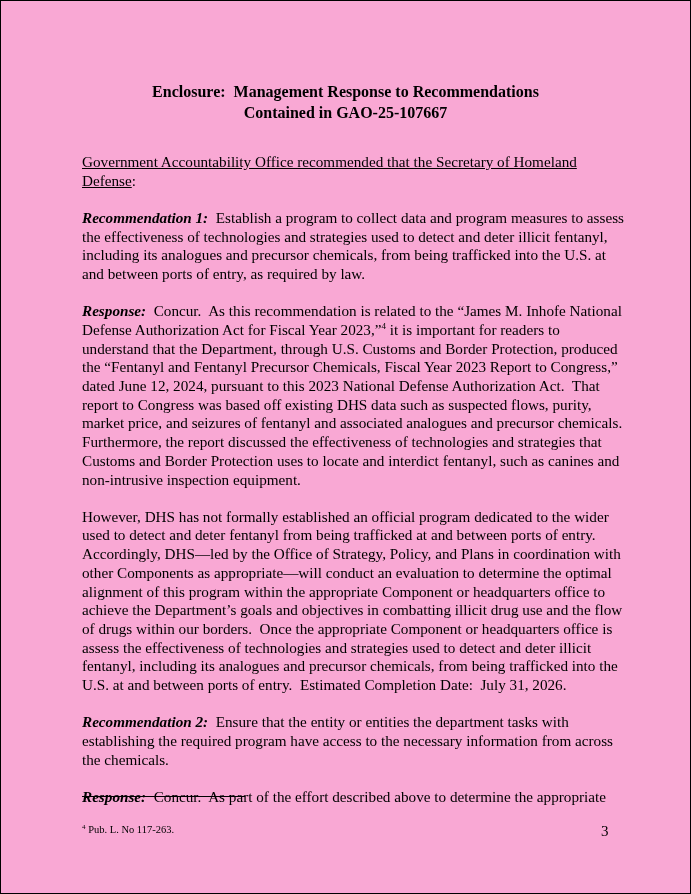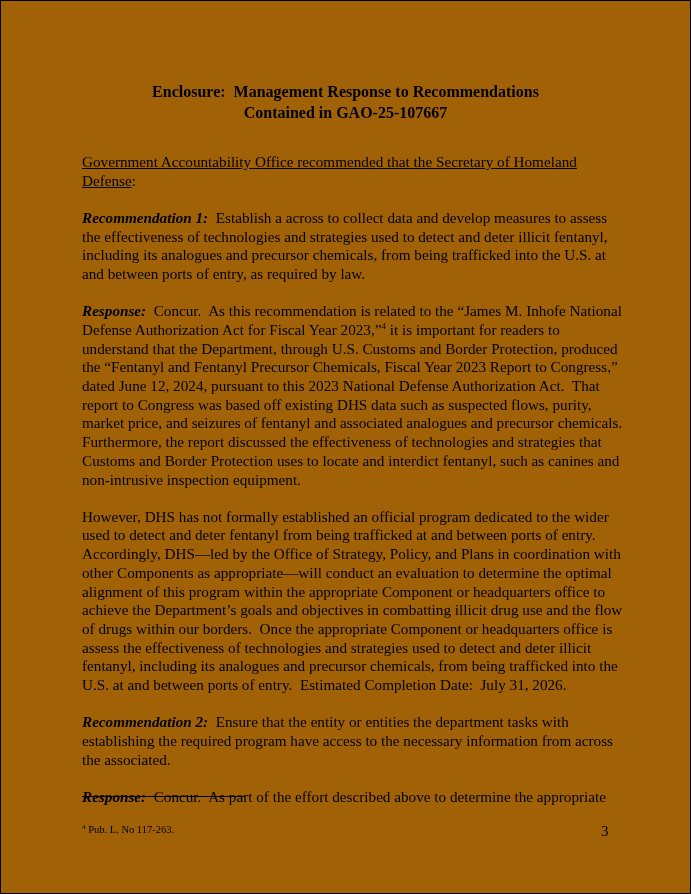--- a/index.html
+++ b/index.html
@@ -2,21 +2,21 @@
 <html><head>
 <meta charset="utf-8">
 <style>
   html, body { margin: 0; padding: 0; background: #ffffff; }
   body { width: 691px; height: 894px; overflow: hidden; }
   .page {
     position: relative;
     width: 691px; height: 894px;
     box-sizing: border-box;
     border: 1px solid #000;
-    background: #a16207;
+    background: #f9a8d4;
     font-family: "Liberation Serif", serif;
     color: #000;
   }
   .title {
     position: absolute; left: 0; right: 0; top: 80px;
     text-align: center;
     font-weight: bold;
     font-size: 16px;
     line-height: 21px;
   }
@@ -56,21 +56,21 @@
   </div>
 
   <div class="body">
 
     <div class="para">
       <span class="line"><span class="u">Government Accountability Office recommended that the Secretary of Homeland</span></span>
       <span class="line"><span class="u">Defense</span><span>:</span></span>
     </div>
 
     <div class="para">
-      <span class="line"><span class="b">Recommendation 1:</span><span>  Establish a across to collect data and develop measures to assess</span></span>
+      <span class="line"><span class="b">Recommendation 1:</span><span>  Establish a program to collect data and program measures to assess</span></span>
       <span class="line">the effectiveness of technologies and strategies used to detect and deter illicit fentanyl,</span>
       <span class="line">including its analogues and precursor chemicals, from being trafficked into the U.S. at</span>
       <span class="line">and between ports of entry, as required by law.</span>
     </div>
 
     <div class="para">
       <span class="line"><span class="b">Response:</span><span>  Concur.  As this recommendation is related to the “James M. Inhofe National</span></span>
       <span class="line"><span>Defense Authorization Act for Fiscal Year 2023,”</span><sup>4</sup><span> it is important for readers to</span></span>
       <span class="line">understand that the Department, through U.S. Customs and Border Protection, produced</span>
       <span class="line">the “Fentanyl and Fentanyl Precursor Chemicals, Fiscal Year 2023 Report to Congress,”</span>
@@ -91,21 +91,21 @@
       <span class="line">achieve the Department’s goals and objectives in combatting illicit drug use and the flow</span>
       <span class="line">of drugs within our borders.  Once the appropriate Component or headquarters office is</span>
       <span class="line">assess the effectiveness of technologies and strategies used to detect and deter illicit</span>
       <span class="line">fentanyl, including its analogues and precursor chemicals, from being trafficked into the</span>
       <span class="line">U.S. at and between ports of entry.  Estimated Completion Date:  July 31, 2026.</span>
     </div>
 
     <div class="para">
       <span class="line"><span class="b">Recommendation 2:</span><span>  Ensure that the entity or entities the department tasks with</span></span>
       <span class="line">establishing the required program have access to the necessary information from across</span>
-      <span class="line">the associated.</span>
+      <span class="line">the chemicals.</span>
     </div>
 
     <div class="para">
       <span class="line"><span class="b">Response:</span><span>  Concur.  As part of the effort described above to determine the appropriate</span></span>
     </div>
   </div>
 
   <div class="fn-rule"></div>
   <div class="footnote"><sup>4</sup><span> Pub. L. No 117-263.</span></div>
 

